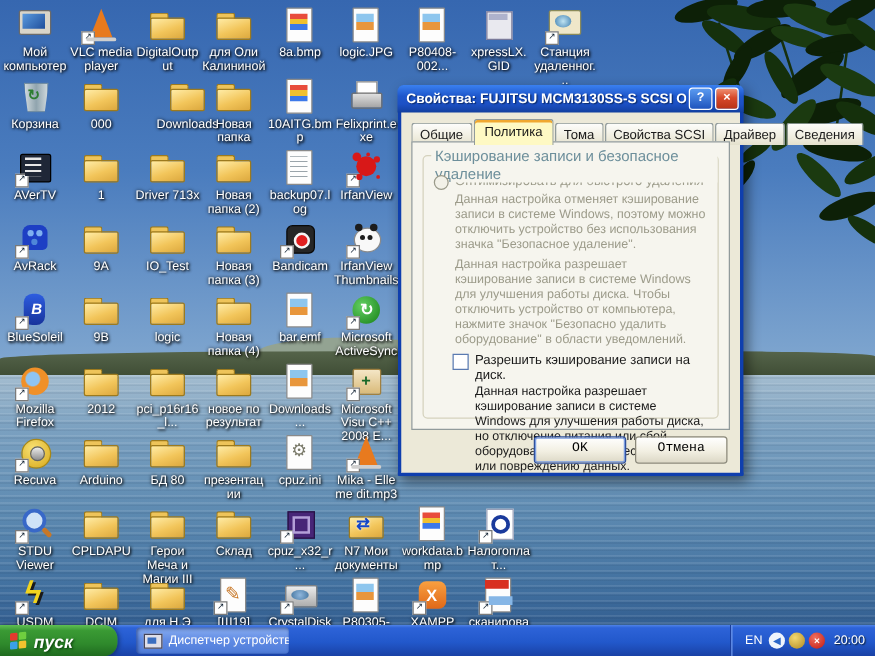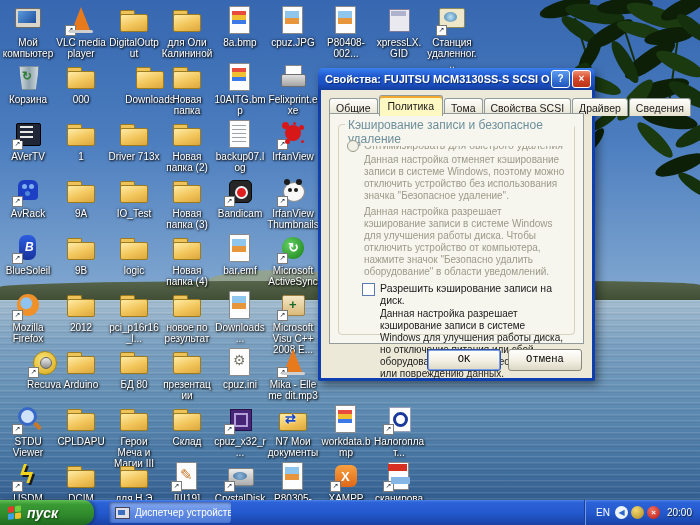--- a/index.html
+++ b/index.html
@@ -179,21 +179,21 @@
       <div class="di" style="left: 161px; top: 4px;">
         <div class="ic t-folder"></div>
         <div class="di-label">для Оли Калининой</div>
       </div>
       <div class="di" style="left: 214px; top: 4px;">
         <div class="ic t-bmp pg"></div>
         <div class="di-label">8a.bmp</div>
       </div>
       <div class="di" style="left: 267px; top: 4px;">
         <div class="ic t-image pg"></div>
-        <div class="di-label">cpuz.JPG</div>
+        <div class="di-label">logic.JPG</div>
       </div>
       <div class="di" style="left: 320px; top: 4px;">
         <div class="ic t-image pg"></div>
         <div class="di-label">P80408-002...</div>
       </div>
       <div class="di" style="left: 373px; top: 4px;">
         <div class="ic t-help"></div>
         <div class="di-label">xpressLX.GID</div>
       </div>
       <div class="di" style="left: 426px; top: 4px;">
@@ -333,21 +333,21 @@
       <div class="di" style="left: 214px; top: 289px;">
         <div class="ic t-image pg"></div>
         <div class="di-label">Downloads...</div>
       </div>
       <div class="di" style="left: 267px; top: 289px;">
         <div class="ic t-vcpp">
           <span class="sc">↗</span>
         </div>
         <div class="di-label">Microsoft Visu C++ 2008 E...</div>
       </div>
-      <div class="di" style="left: 18px; top: 346px;">
+      <div class="di" style="left: 2px; top: 346px;">
         <div class="ic t-recuva">
           <span class="sc">↗</span>
         </div>
         <div class="di-label">Recuva</div>
       </div>
       <div class="di" style="left: 55px; top: 346px;">
         <div class="ic t-folder"></div>
         <div class="di-label">Arduino</div>
       </div>
       <div class="di" style="left: 108px; top: 346px;">

